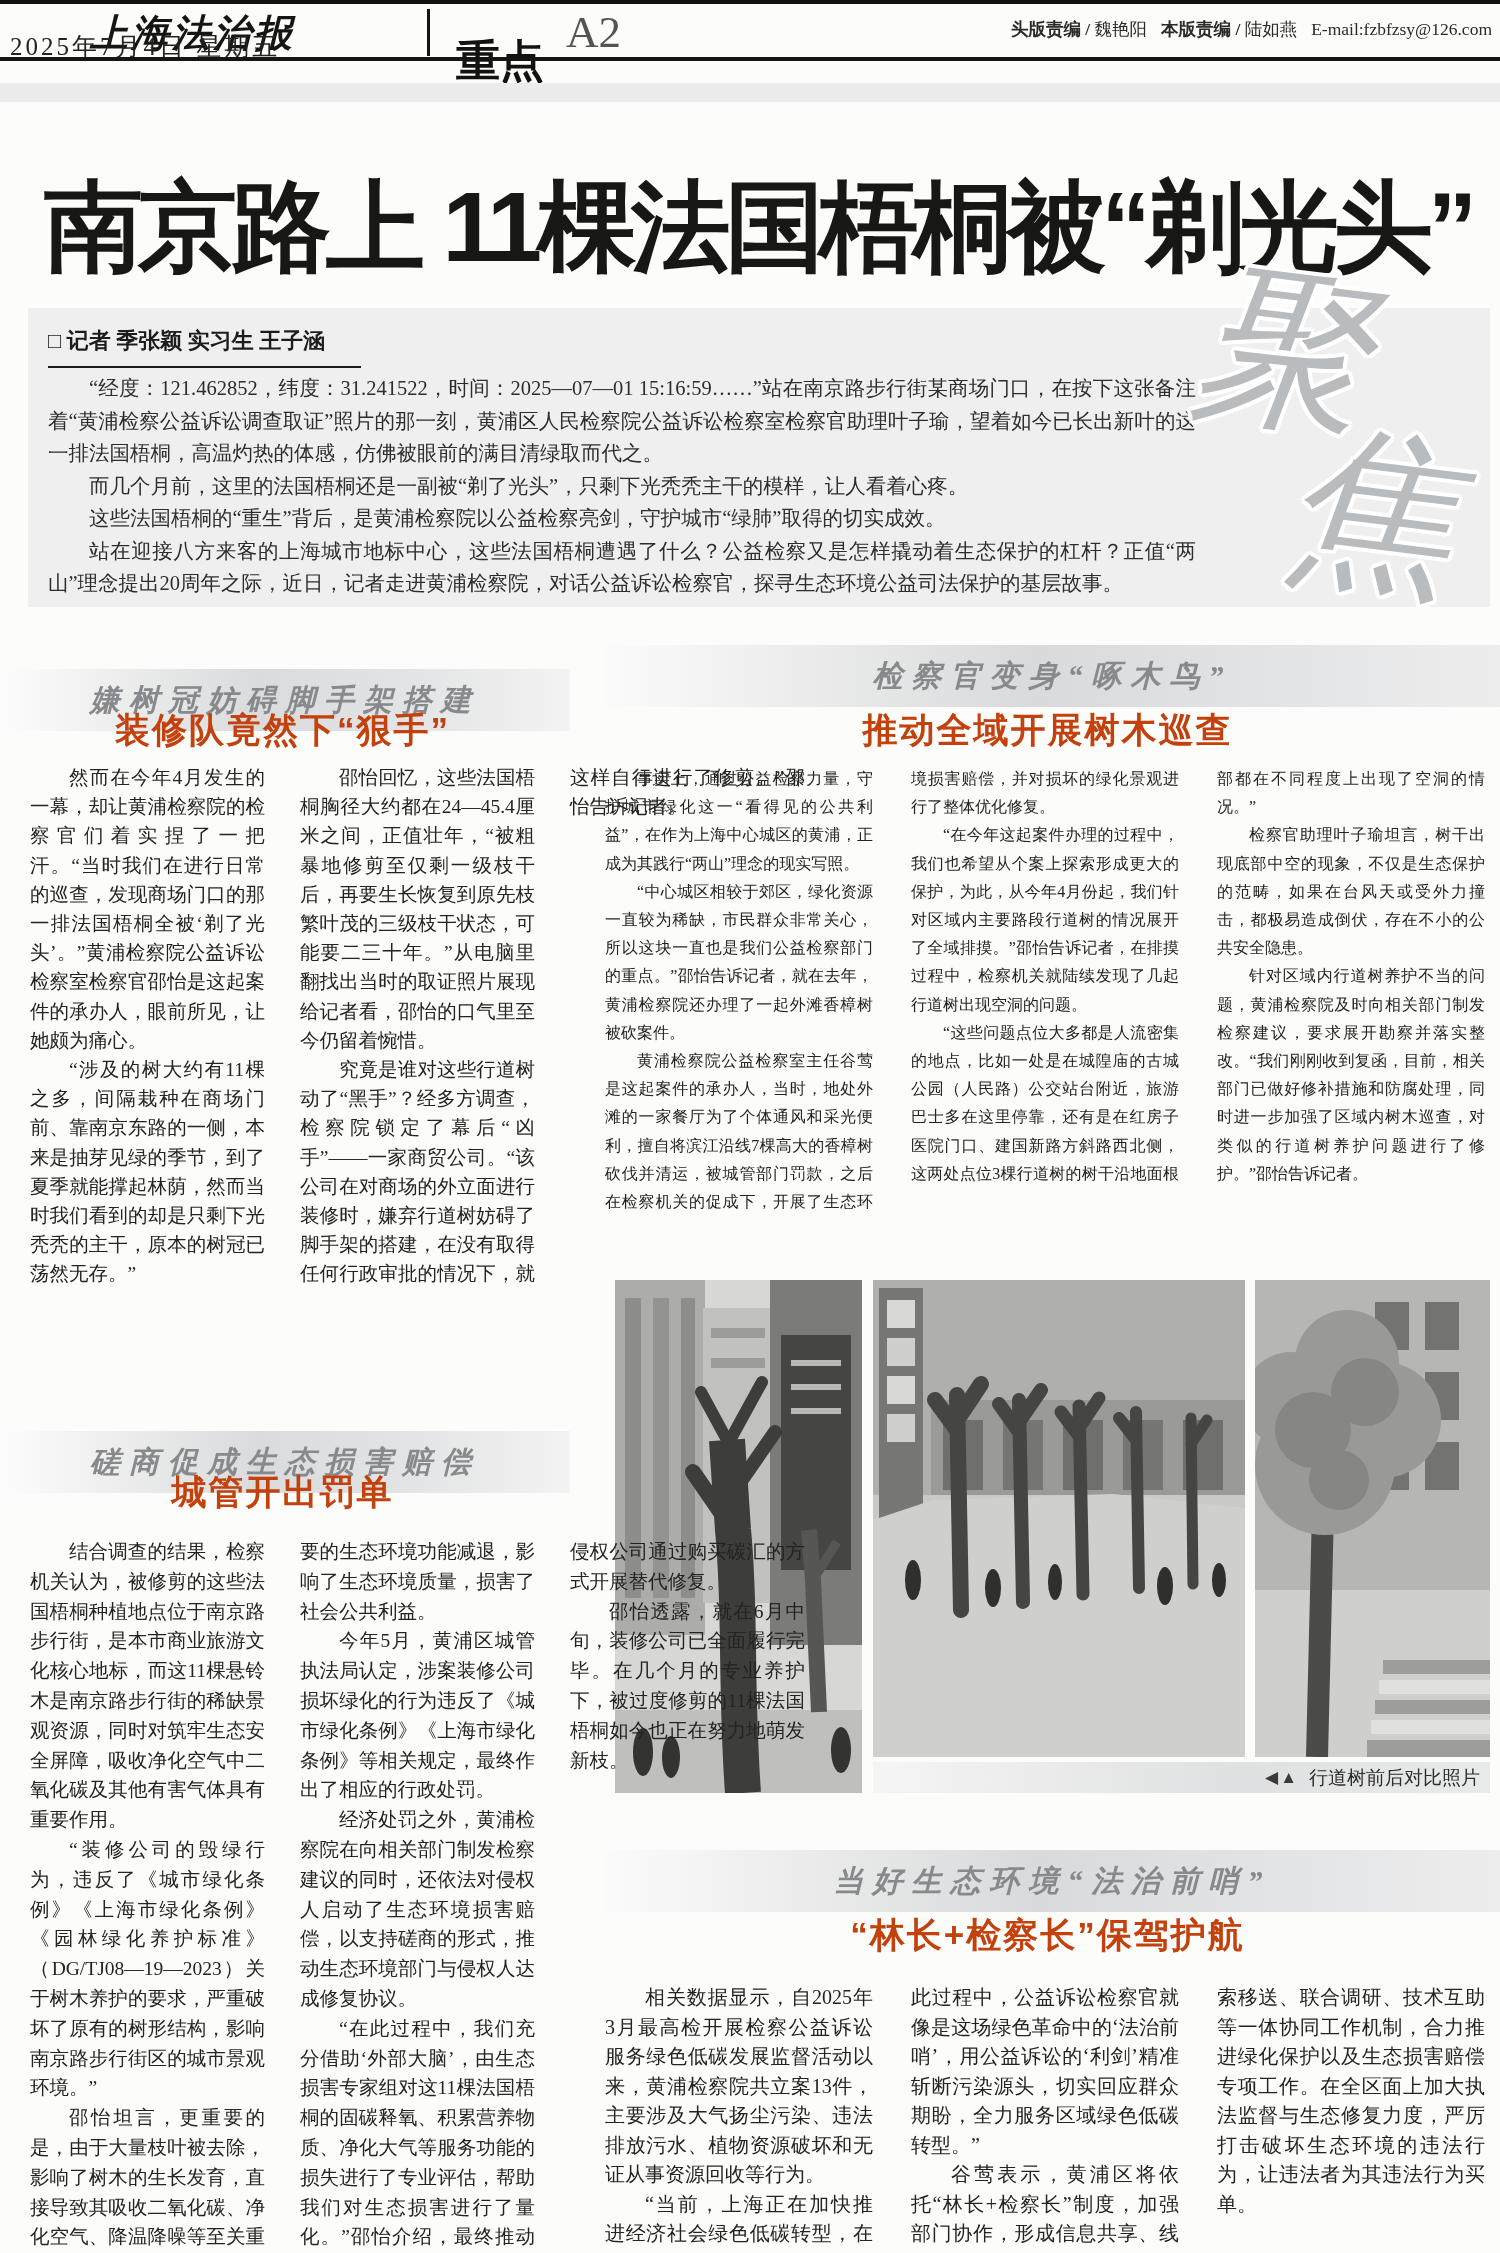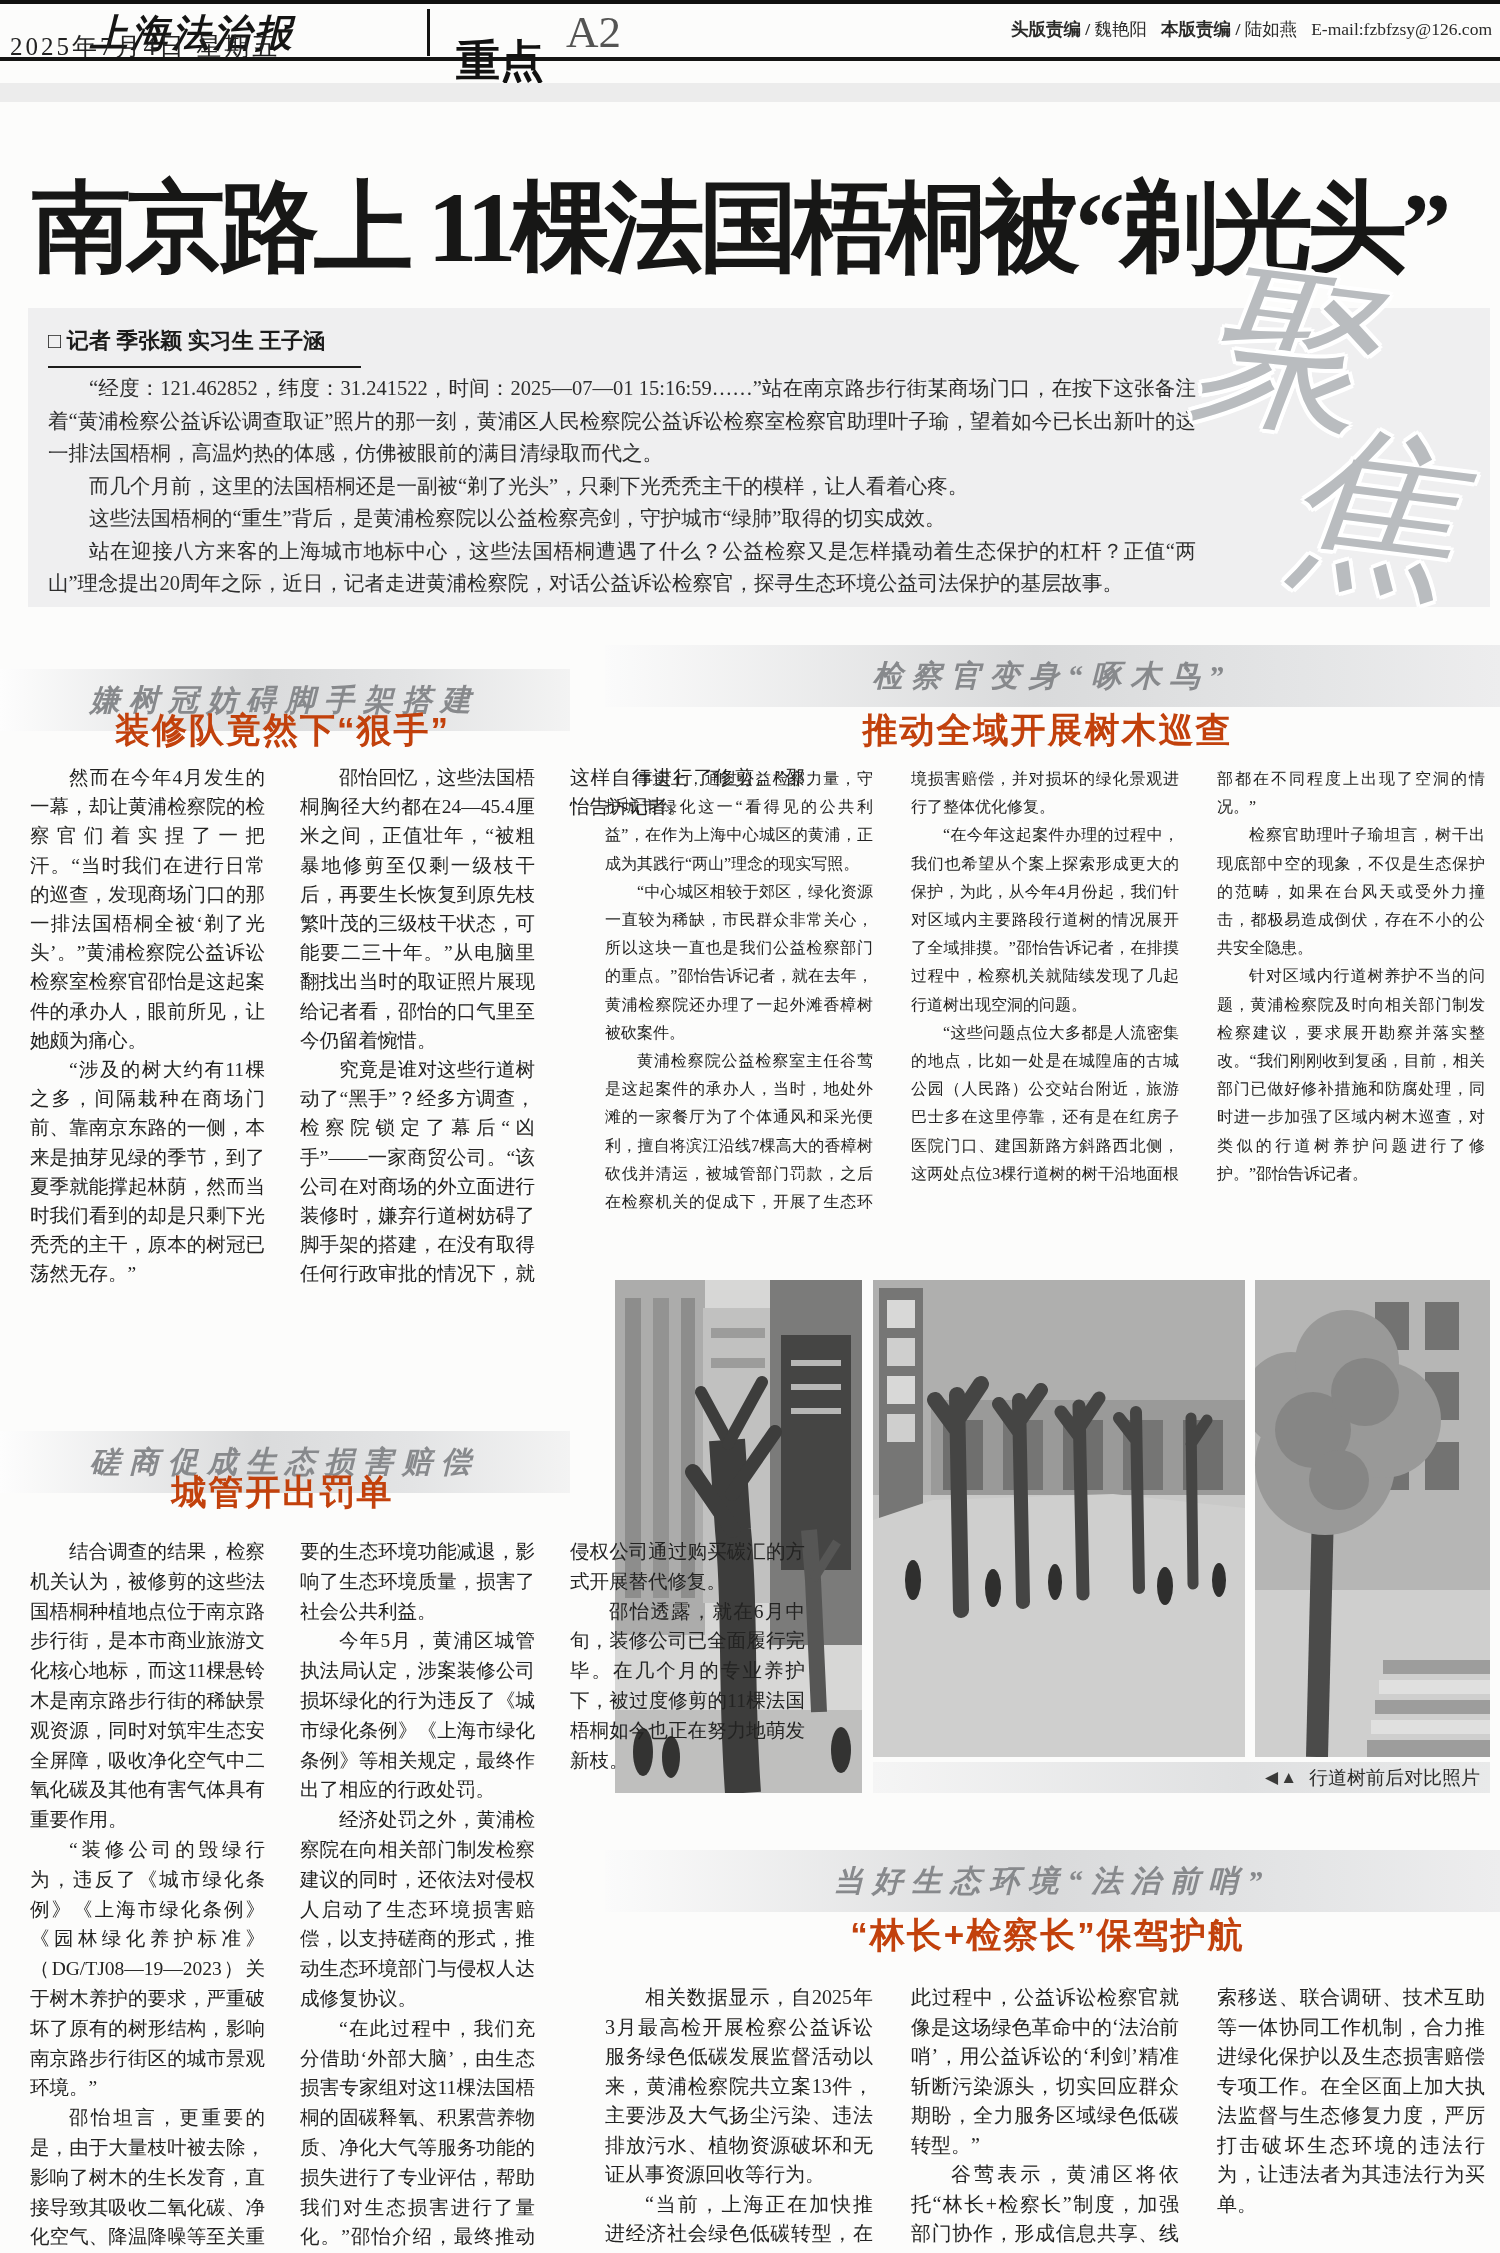--- a/index.html
+++ b/index.html
@@ -13,22 +13,22 @@
   .mast-divider{position:absolute;left:427px;top:9px;width:3px;height:47px;background:#131312;}
   .section-name{position:absolute;left:456px;top:0px;font-size:44px;font-weight:900;
                 font-family:"Liberation Sans","DejaVu Sans",sans-serif;color:#121211;margin-top:32px;}
   .page-no{position:absolute;left:566px;top:6px;font-size:45px;color:#55555"4";color:#545453;}
   .mast-editors{position:absolute;right:8px;top:17px;font-size:17.5px;color:#2a2a29;white-space:nowrap;}
   .mast-editors .lbl{font-weight:bold;}
   .mast-editors .nm{font-weight:normal;margin-right:14px;}
   .mast-rule{position:absolute;top:57px;left:0;right:0;height:4px;background:#151514;}
   
   .gray-band{position:absolute;top:83px;left:0;right:0;height:19px;background:#ececec;}
-  .main-headline{position:absolute;left:32px;top:96px;font-size:99px;font-weight:900;letter-spacing:-5px;
-                 white-space:nowrap;color:#171716;font-family:Liberation Serif, serif;}
+  .main-headline{position:absolute;left:44px;top:96px;font-size:99px;font-weight:900;letter-spacing:-5px;
+                 white-space:nowrap;color:#171716;font-family:Liberation Sans, sans-serif;}
   .sub-headline{position:absolute;left:36px;top:212px;font-size:34px;font-weight:500;letter-spacing:1px;color:#262625;}
   
   .intro-box{position:absolute;left:28px;top:308px;width:1462px;height:299px;background:#efeff0;overflow:visible;}
   .byline{position:absolute;left:20px;top:18px;font-size:22px;font-weight:bold;color:#1c1c1b;
           border-bottom:2px solid #1c1c1b;padding:0 36px 10px 0;}
   .intro-text{position:absolute;left:20px;top:64px;width:1148px;font-size:20.5px;line-height:32.5px;
               text-align:justify;color:#2d2d2c;}
   .intro-text p{margin:0;text-indent:2em;}
   .wm{position:absolute;font-size:172px;line-height:1;font-style:italic;color:#b9bcbf;
       font-family:"Liberation Serif","DejaVu Serif",serif;

